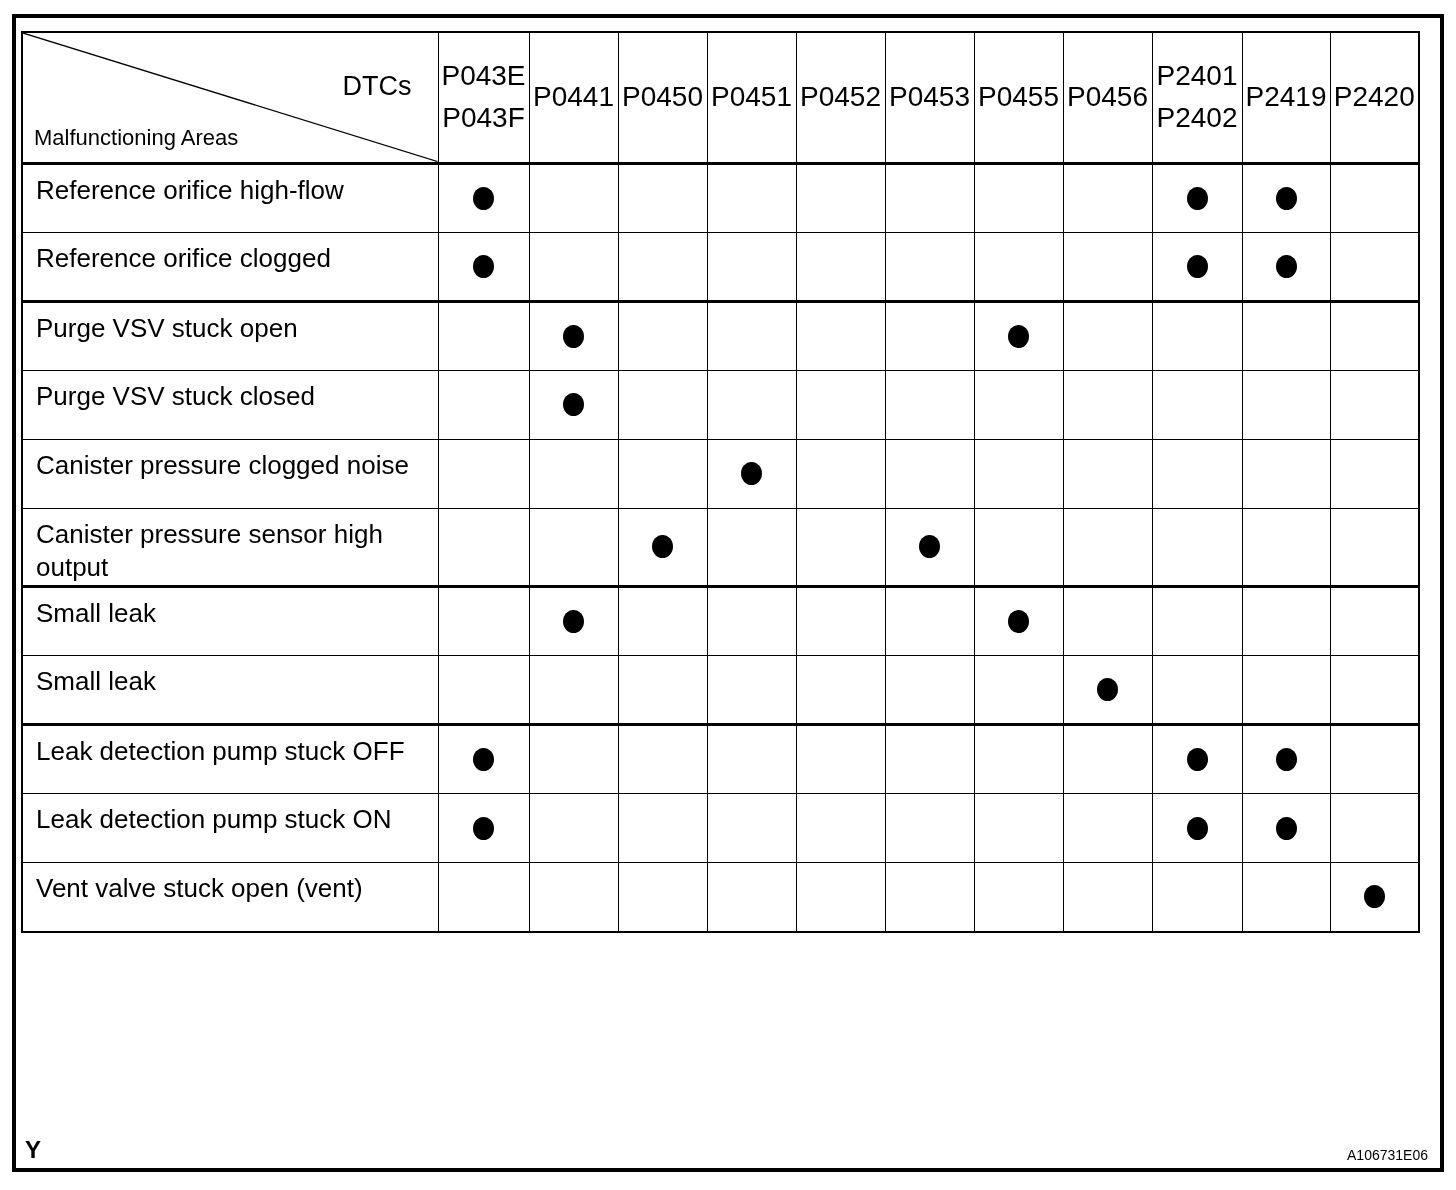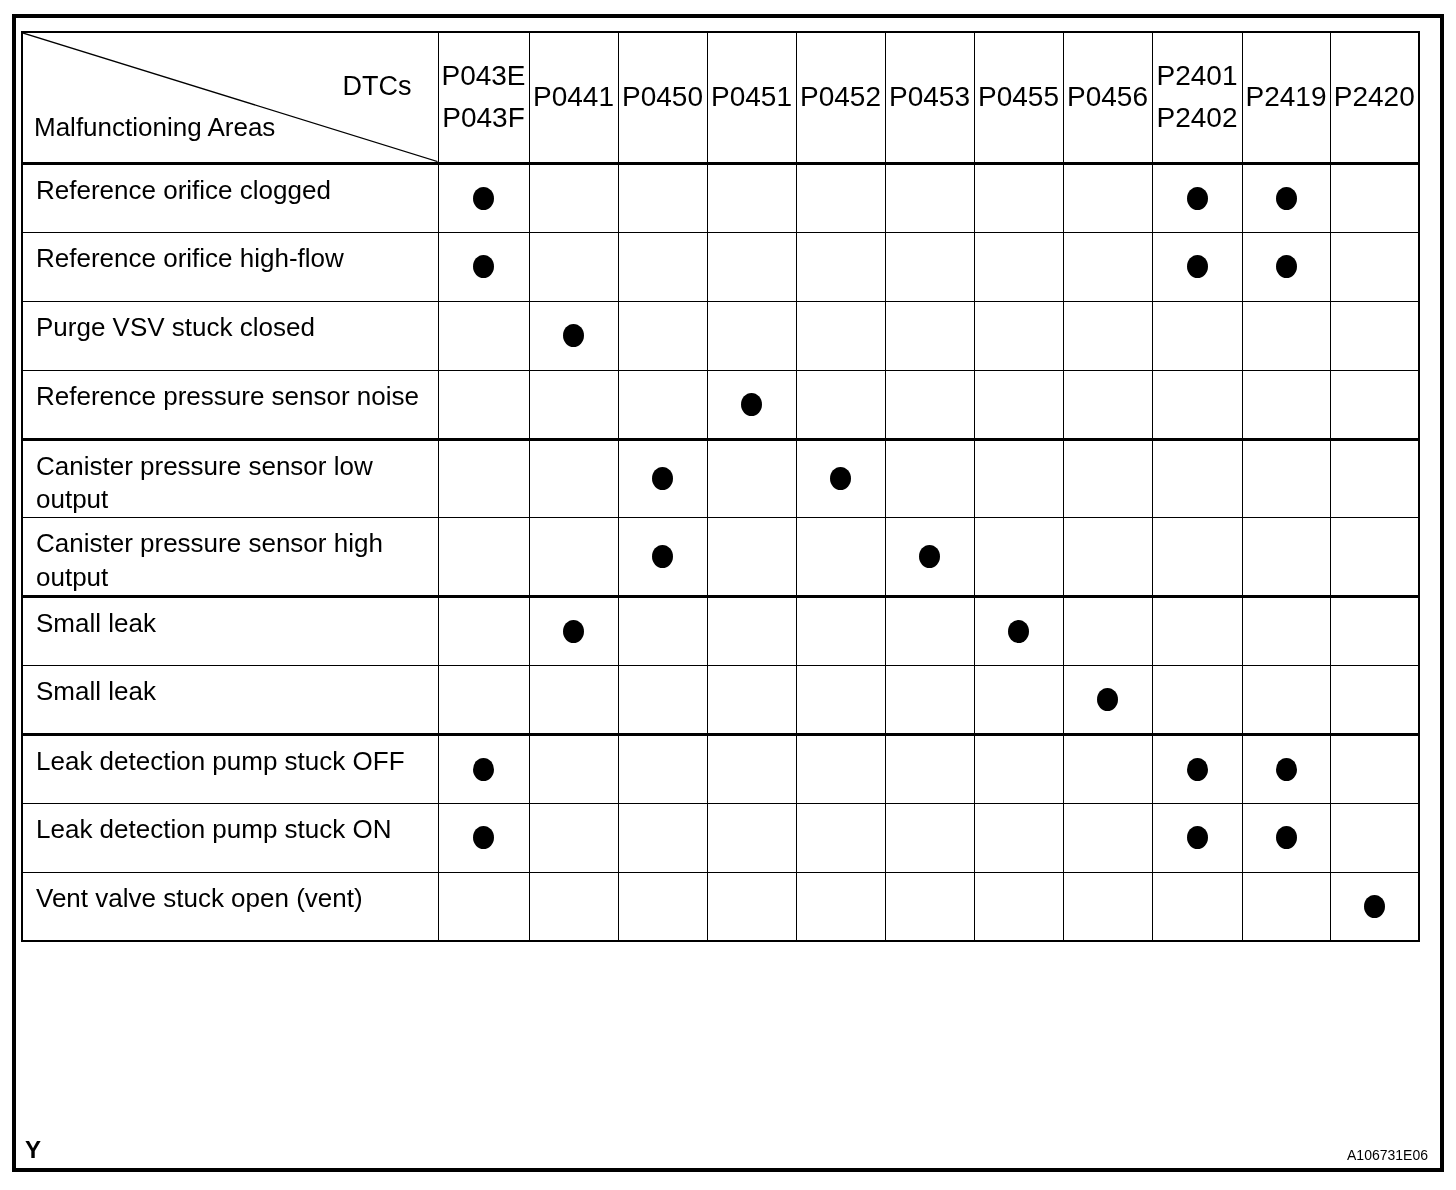--- a/index.html
+++ b/index.html
@@ -59,23 +59,23 @@
   }
   .dtcs-label {
     position: absolute;
     top: 40px;
     right: 26px;
     font-size: 27px;
     line-height: 1;
   }
   .areas-label {
     position: absolute;
-    bottom: 22px;
+    bottom: 13px;
     left: 11px;
-    font-size: 26px;
+    font-size: 22px;
     line-height: 1;
     margin-top: 48px;
   }
   td.area-cell {
     font-size: 26px;
     text-align: left;
     vertical-align: top;
     padding: 9px 6px 0 13px;
     line-height: 1.3;
     white-space: normal;
@@ -152,82 +152,82 @@
           <th>P0455</th>
           <th>P0456</th>
           <th>P2401<br>P2402</th>
           <th>P2419</th>
           <th>P2420</th>
         </tr>
     </thead>
     <tbody id="matrix-body">
 
     <tr>
+          <td class="area-cell">Reference orifice high-flow</td>
+          <td class="mark-cell"><span class="dot"></span></td>
+          <td class="mark-cell"></td>
+          <td class="mark-cell"></td>
+          <td class="mark-cell"></td>
+          <td class="mark-cell"></td>
+          <td class="mark-cell"></td>
+          <td class="mark-cell"></td>
+          <td class="mark-cell"></td>
+          <td class="mark-cell"><span class="dot"></span></td>
+          <td class="mark-cell"><span class="dot"></span></td>
+          <td class="mark-cell"></td>
+        </tr>
+        <tr>
           <td class="area-cell">Reference orifice clogged</td>
           <td class="mark-cell"><span class="dot"></span></td>
           <td class="mark-cell"></td>
           <td class="mark-cell"></td>
           <td class="mark-cell"></td>
           <td class="mark-cell"></td>
           <td class="mark-cell"></td>
           <td class="mark-cell"></td>
           <td class="mark-cell"></td>
           <td class="mark-cell"><span class="dot"></span></td>
           <td class="mark-cell"><span class="dot"></span></td>
           <td class="mark-cell"></td>
         </tr>
-        <tr>
-          <td class="area-cell">Reference orifice high-flow</td>
-          <td class="mark-cell"><span class="dot"></span></td>
-          <td class="mark-cell"></td>
-          <td class="mark-cell"></td>
-          <td class="mark-cell"></td>
-          <td class="mark-cell"></td>
-          <td class="mark-cell"></td>
-          <td class="mark-cell"></td>
-          <td class="mark-cell"></td>
-          <td class="mark-cell"><span class="dot"></span></td>
-          <td class="mark-cell"><span class="dot"></span></td>
+        <tr class="group-start">
+          <td class="area-cell">Purge VSV stuck open</td>
+          <td class="mark-cell"></td>
+          <td class="mark-cell"><span class="dot"></span></td>
+          <td class="mark-cell"></td>
+          <td class="mark-cell"></td>
+          <td class="mark-cell"></td>
+          <td class="mark-cell"></td>
+          <td class="mark-cell"><span class="dot"></span></td>
+          <td class="mark-cell"></td>
+          <td class="mark-cell"></td>
+          <td class="mark-cell"></td>
           <td class="mark-cell"></td>
         </tr>
         <tr>
           <td class="area-cell">Purge VSV stuck closed</td>
           <td class="mark-cell"></td>
           <td class="mark-cell"><span class="dot"></span></td>
           <td class="mark-cell"></td>
           <td class="mark-cell"></td>
           <td class="mark-cell"></td>
           <td class="mark-cell"></td>
           <td class="mark-cell"></td>
           <td class="mark-cell"></td>
           <td class="mark-cell"></td>
           <td class="mark-cell"></td>
           <td class="mark-cell"></td>
         </tr>
         <tr>
-          <td class="area-cell">Reference pressure sensor noise</td>
-          <td class="mark-cell"></td>
-          <td class="mark-cell"></td>
-          <td class="mark-cell"></td>
-          <td class="mark-cell"><span class="dot"></span></td>
-          <td class="mark-cell"></td>
-          <td class="mark-cell"></td>
-          <td class="mark-cell"></td>
-          <td class="mark-cell"></td>
-          <td class="mark-cell"></td>
-          <td class="mark-cell"></td>
-          <td class="mark-cell"></td>
-        </tr>
-        <tr class="group-start">
-          <td class="area-cell">Canister pressure sensor low output</td>
-          <td class="mark-cell"></td>
-          <td class="mark-cell"></td>
-          <td class="mark-cell"><span class="dot"></span></td>
-          <td class="mark-cell"></td>
-          <td class="mark-cell"><span class="dot"></span></td>
+          <td class="area-cell">Canister pressure clogged noise</td>
+          <td class="mark-cell"></td>
+          <td class="mark-cell"></td>
+          <td class="mark-cell"></td>
+          <td class="mark-cell"><span class="dot"></span></td>
+          <td class="mark-cell"></td>
           <td class="mark-cell"></td>
           <td class="mark-cell"></td>
           <td class="mark-cell"></td>
           <td class="mark-cell"></td>
           <td class="mark-cell"></td>
           <td class="mark-cell"></td>
         </tr>
         <tr>
           <td class="area-cell">Canister pressure sensor high output</td>
           <td class="mark-cell"></td>

